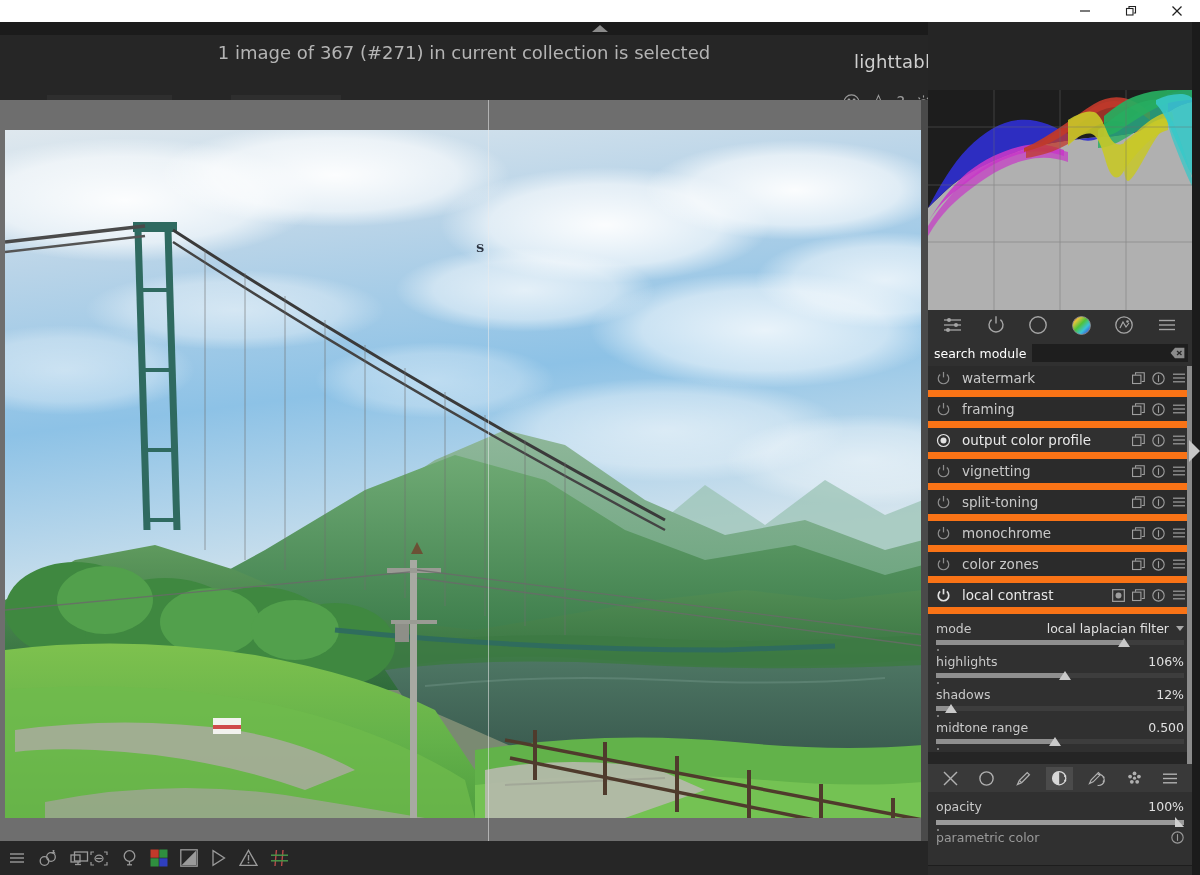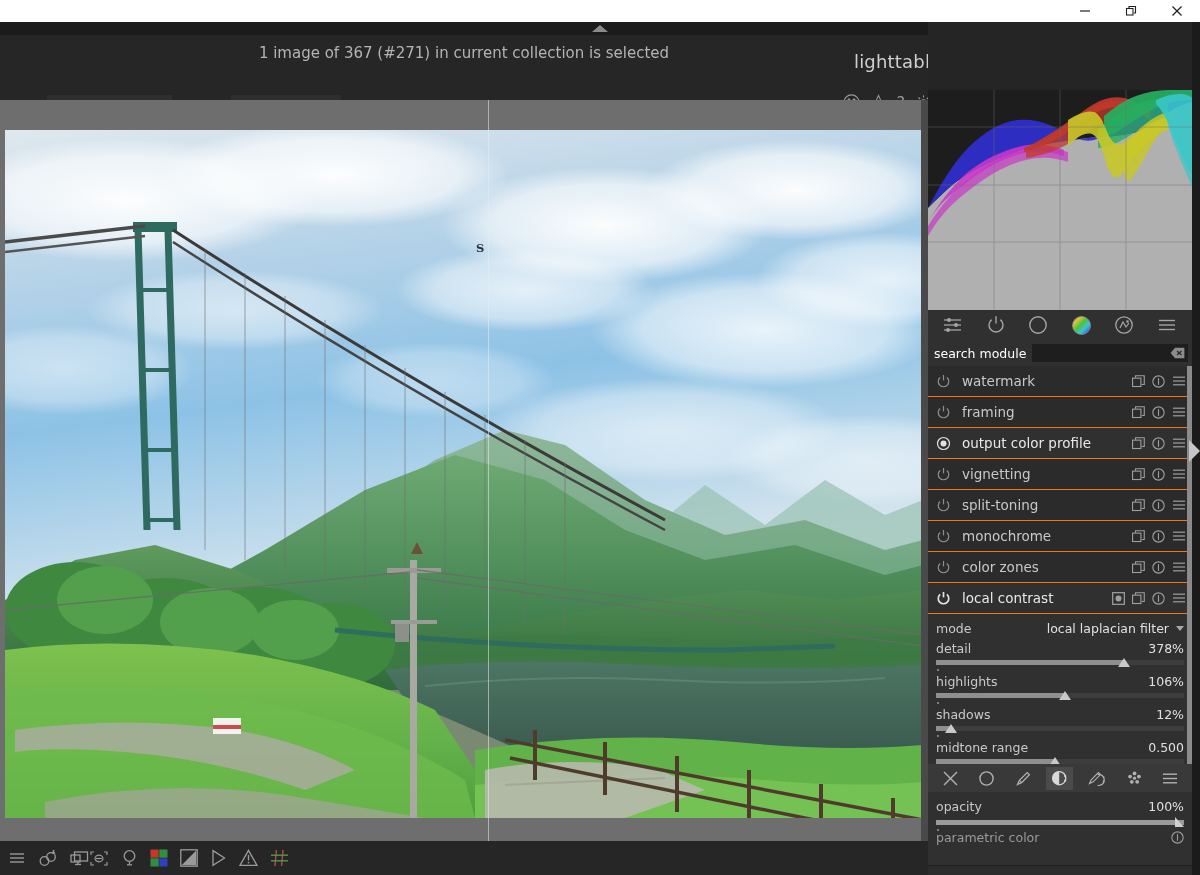--- a/index.html
+++ b/index.html
@@ -42,21 +42,21 @@
   }
   .tri-up {
     width: 0; height: 0;
     border-left: 8px solid transparent;
     border-right: 8px solid transparent;
     border-bottom: 7px solid #8a8a8a;
   }
   .statusline {
     position: absolute; left: 0; top: 13px; width: 928px; height: 35px;
     display: flex; align-items: center; justify-content: center;
-    color: #b4b4b4; font-size: 15px;
+    color: #b4b4b4; font-size: 18px;
   }
   .viewmodes {
     position: absolute; right: 8px; top: 26px;
     display: flex; align-items: center; gap: 0px;
     font-size: 18px;
   }
   .viewmodes .vm {
     color: #cfcfcf; padding: 2px 10px; letter-spacing: .2px;
   }
   .viewmodes .sep { color: #8c8c8c; padding: 0 2px; }
@@ -185,21 +185,21 @@
   .modlist {
     position: absolute; left: 0; top: 344px;
     width: 264px; height: 499px;
     overflow: hidden;
   }
   .modrow {
     height: 31px;
     display: flex; align-items: center;
     padding: 0 6px 0 8px;
     background: #2b2b2b;
-    border-bottom: 1px solid #f97316;
+    border-bottom: 7px solid #f97316;
   }
   .modrow.enabled { background: #303030; }
   .modrow .pw { width: 22px; display:flex; align-items:center; color:#8d8d8d; }
   .modrow.enabled .pw { color: #e2e2e2; }
   .modrow .mname {
     flex: 1; color: #c8c8c8; font-size: 13.5px; padding-left: 4px;
   }
   .modrow.enabled .mname { color: #e8e8e8; }
   .modrow .micons { display: flex; align-items: center; gap: 7px; }
   .modrow .mi { color: #9e9e9e; display: flex; align-items: center; }
@@ -1040,24 +1040,20 @@
 
       <div class="modbody">
         <div class="prow">
           <span>mode</span>
           <span class="combo-val">
             <span class="pval">local laplacian filter</span>
             <span class="caret-sm" style="border-left-width:4.5px;border-right-width:4.5px;border-top-width:5.5px;"></span>
           </span>
         </div>
 
-        <div class="prow">
-          <span>detail</span>
-          <span class="pval">378%</span>
-        </div>
         <div class="slider-track">
           <div class="slider-bg"></div>
           <div class="slider-fill" style="width:76%"></div>
           <div class="slider-knob" style="left:76%"></div>
           <div class="slider-tick"></div>
         </div>
 
         <div class="prow">
           <span>highlights</span>
           <span class="pval">106%</span>

